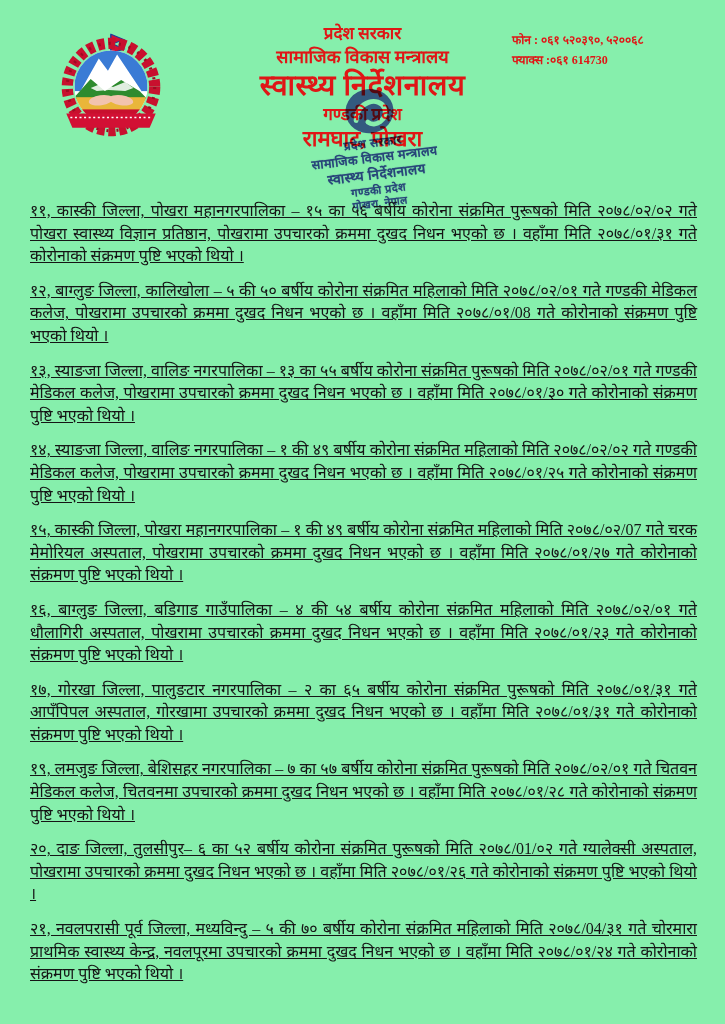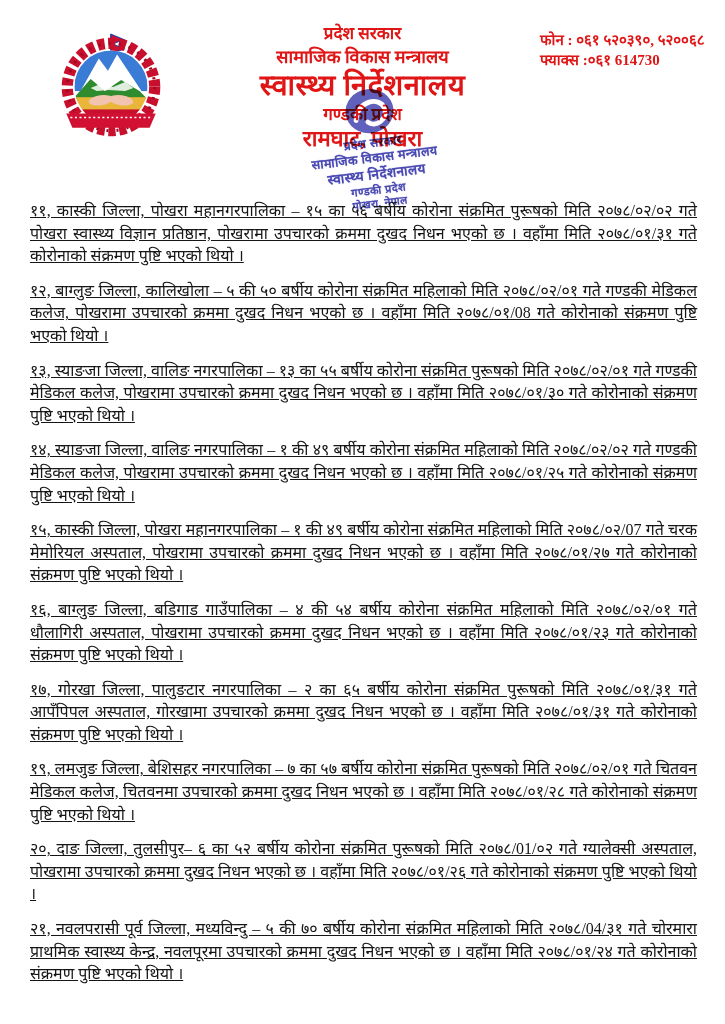--- a/index.html
+++ b/index.html
@@ -1,38 +1,38 @@
 <!DOCTYPE html>
 <html><head>
 <meta charset="utf-8">
 <style>
   html,body{margin:0;padding:0;background:#888;}
   .page{
     position:relative;
     width:725px;height:1024px;
-    background:#ffffff;
+    background:#86efac;
     margin:0 auto;
     overflow:hidden;
     font-family:"Liberation Serif","DejaVu Serif",serif;
   }
   
   .emblem{position:absolute;left:50px;top:32px;width:122px;height:106px;}
   .center-head{
     position:absolute;left:0;right:0;top:24px;
     text-align:center;color:#e01616;font-weight:bold;
     line-height:1.15;
   }
   .gov-line{font-size:17px;}
   .ministry{font-size:18px;margin-top:3px;}
   .directorate{font-size:29px;margin-top:2px;letter-spacing:.5px;}
   .province{font-size:17px;margin-top:2px;}
   .address{font-size:22px;margin-top:2px;}
   .contact{
-    position:absolute;left:540px;top:30px;
-    color:#e01616;font-weight:bold;font-size:15px;line-height:20px;
+    position:absolute;left:512px;top:30px;
+    color:#e01616;font-weight:bold;font-size:12px;line-height:20px;
     white-space:nowrap;
   }
   .refs{
     position:absolute;left:32px;top:126px;
     color:#e01616;font-weight:bold;font-size:15px;line-height:23px;
     white-space:nowrap;
   }
   
   .stamp{
     position:absolute;left:276px;top:86px;width:195px;

